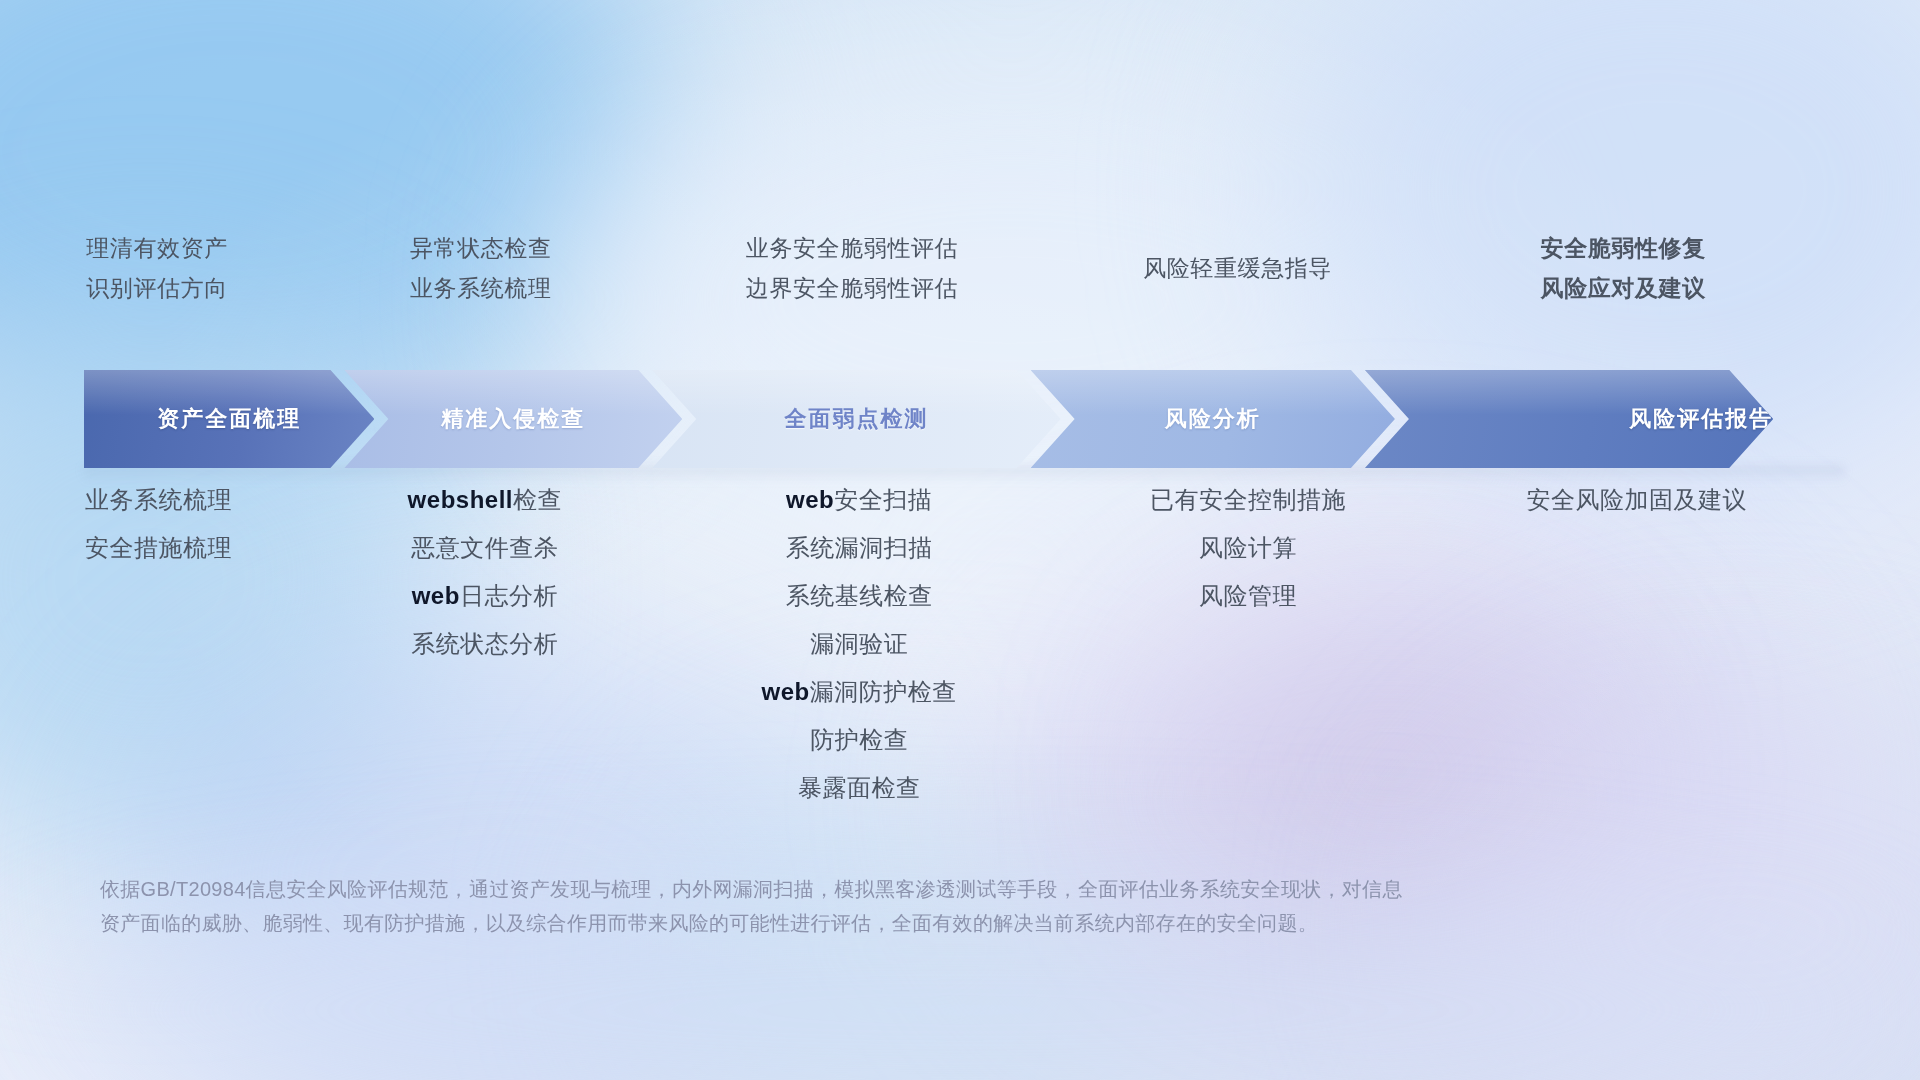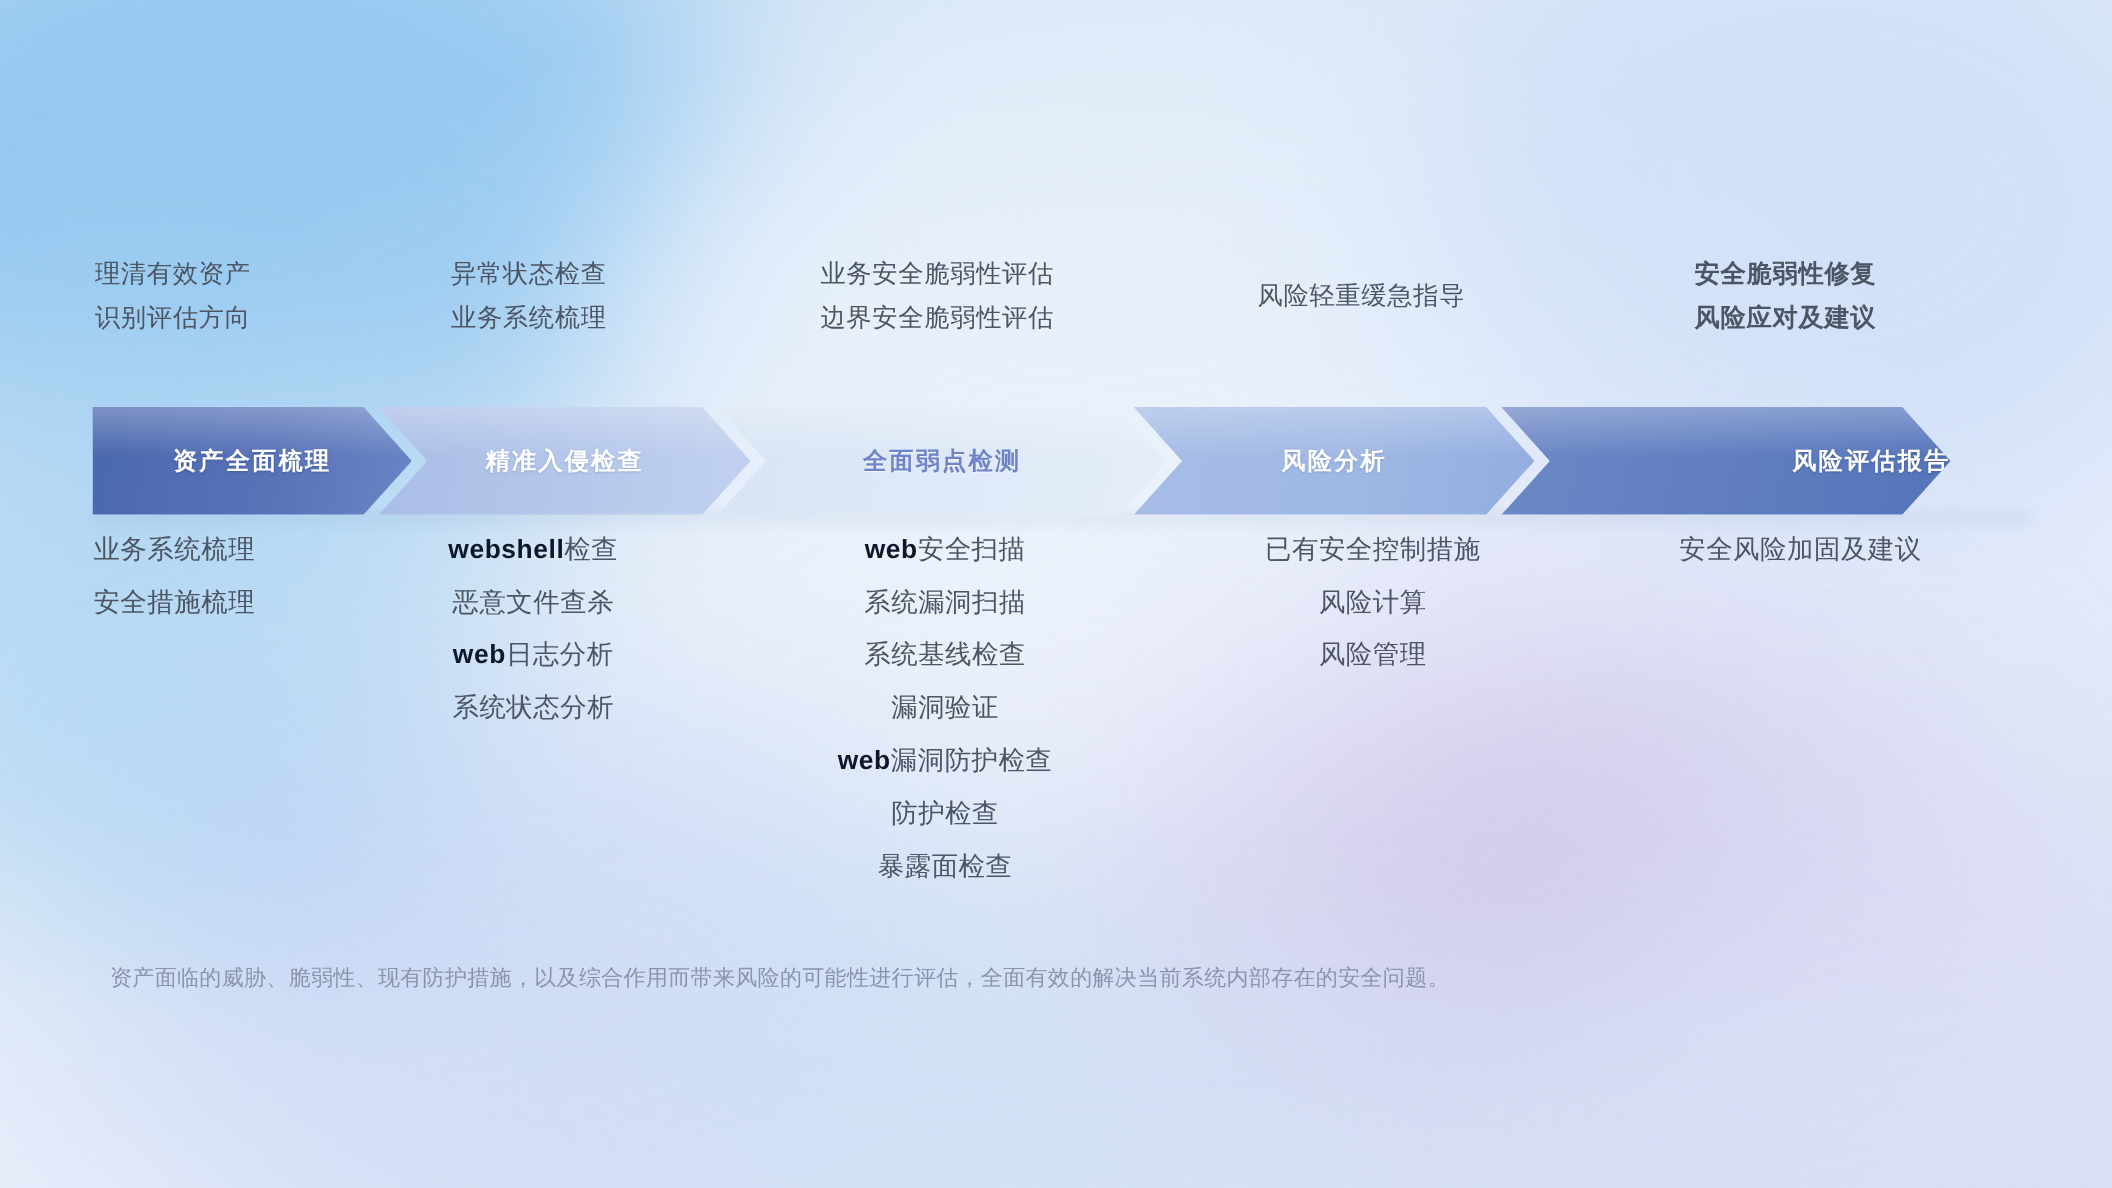--- a/index.html
+++ b/index.html
@@ -166,16 +166,17 @@
         <div><span>已有安全控制措施</span></div>
         <div><span>风险计算</span></div>
         <div><span>风险管理</span></div>
       </div>
       <div class="botcell" style="flex: 0 0 21.5%;">
         <div><span>安全风险加固及建议</span></div>
       </div>
     </div>
 
   <div class="footer">
+    <p>依据GB/T20984信息安全风险评估规范，通过资产发现与梳理，内外网漏洞扫描，模拟黑客渗透测试等手段，全面评估业务系统安全现状，对信息</p>
     <p>资产面临的威胁、脆弱性、现有防护措施，以及综合作用而带来风险的可能性进行评估，全面有效的解决当前系统内部存在的安全问题。</p>
   </div>
 
 </div>
 
 </body></html>

